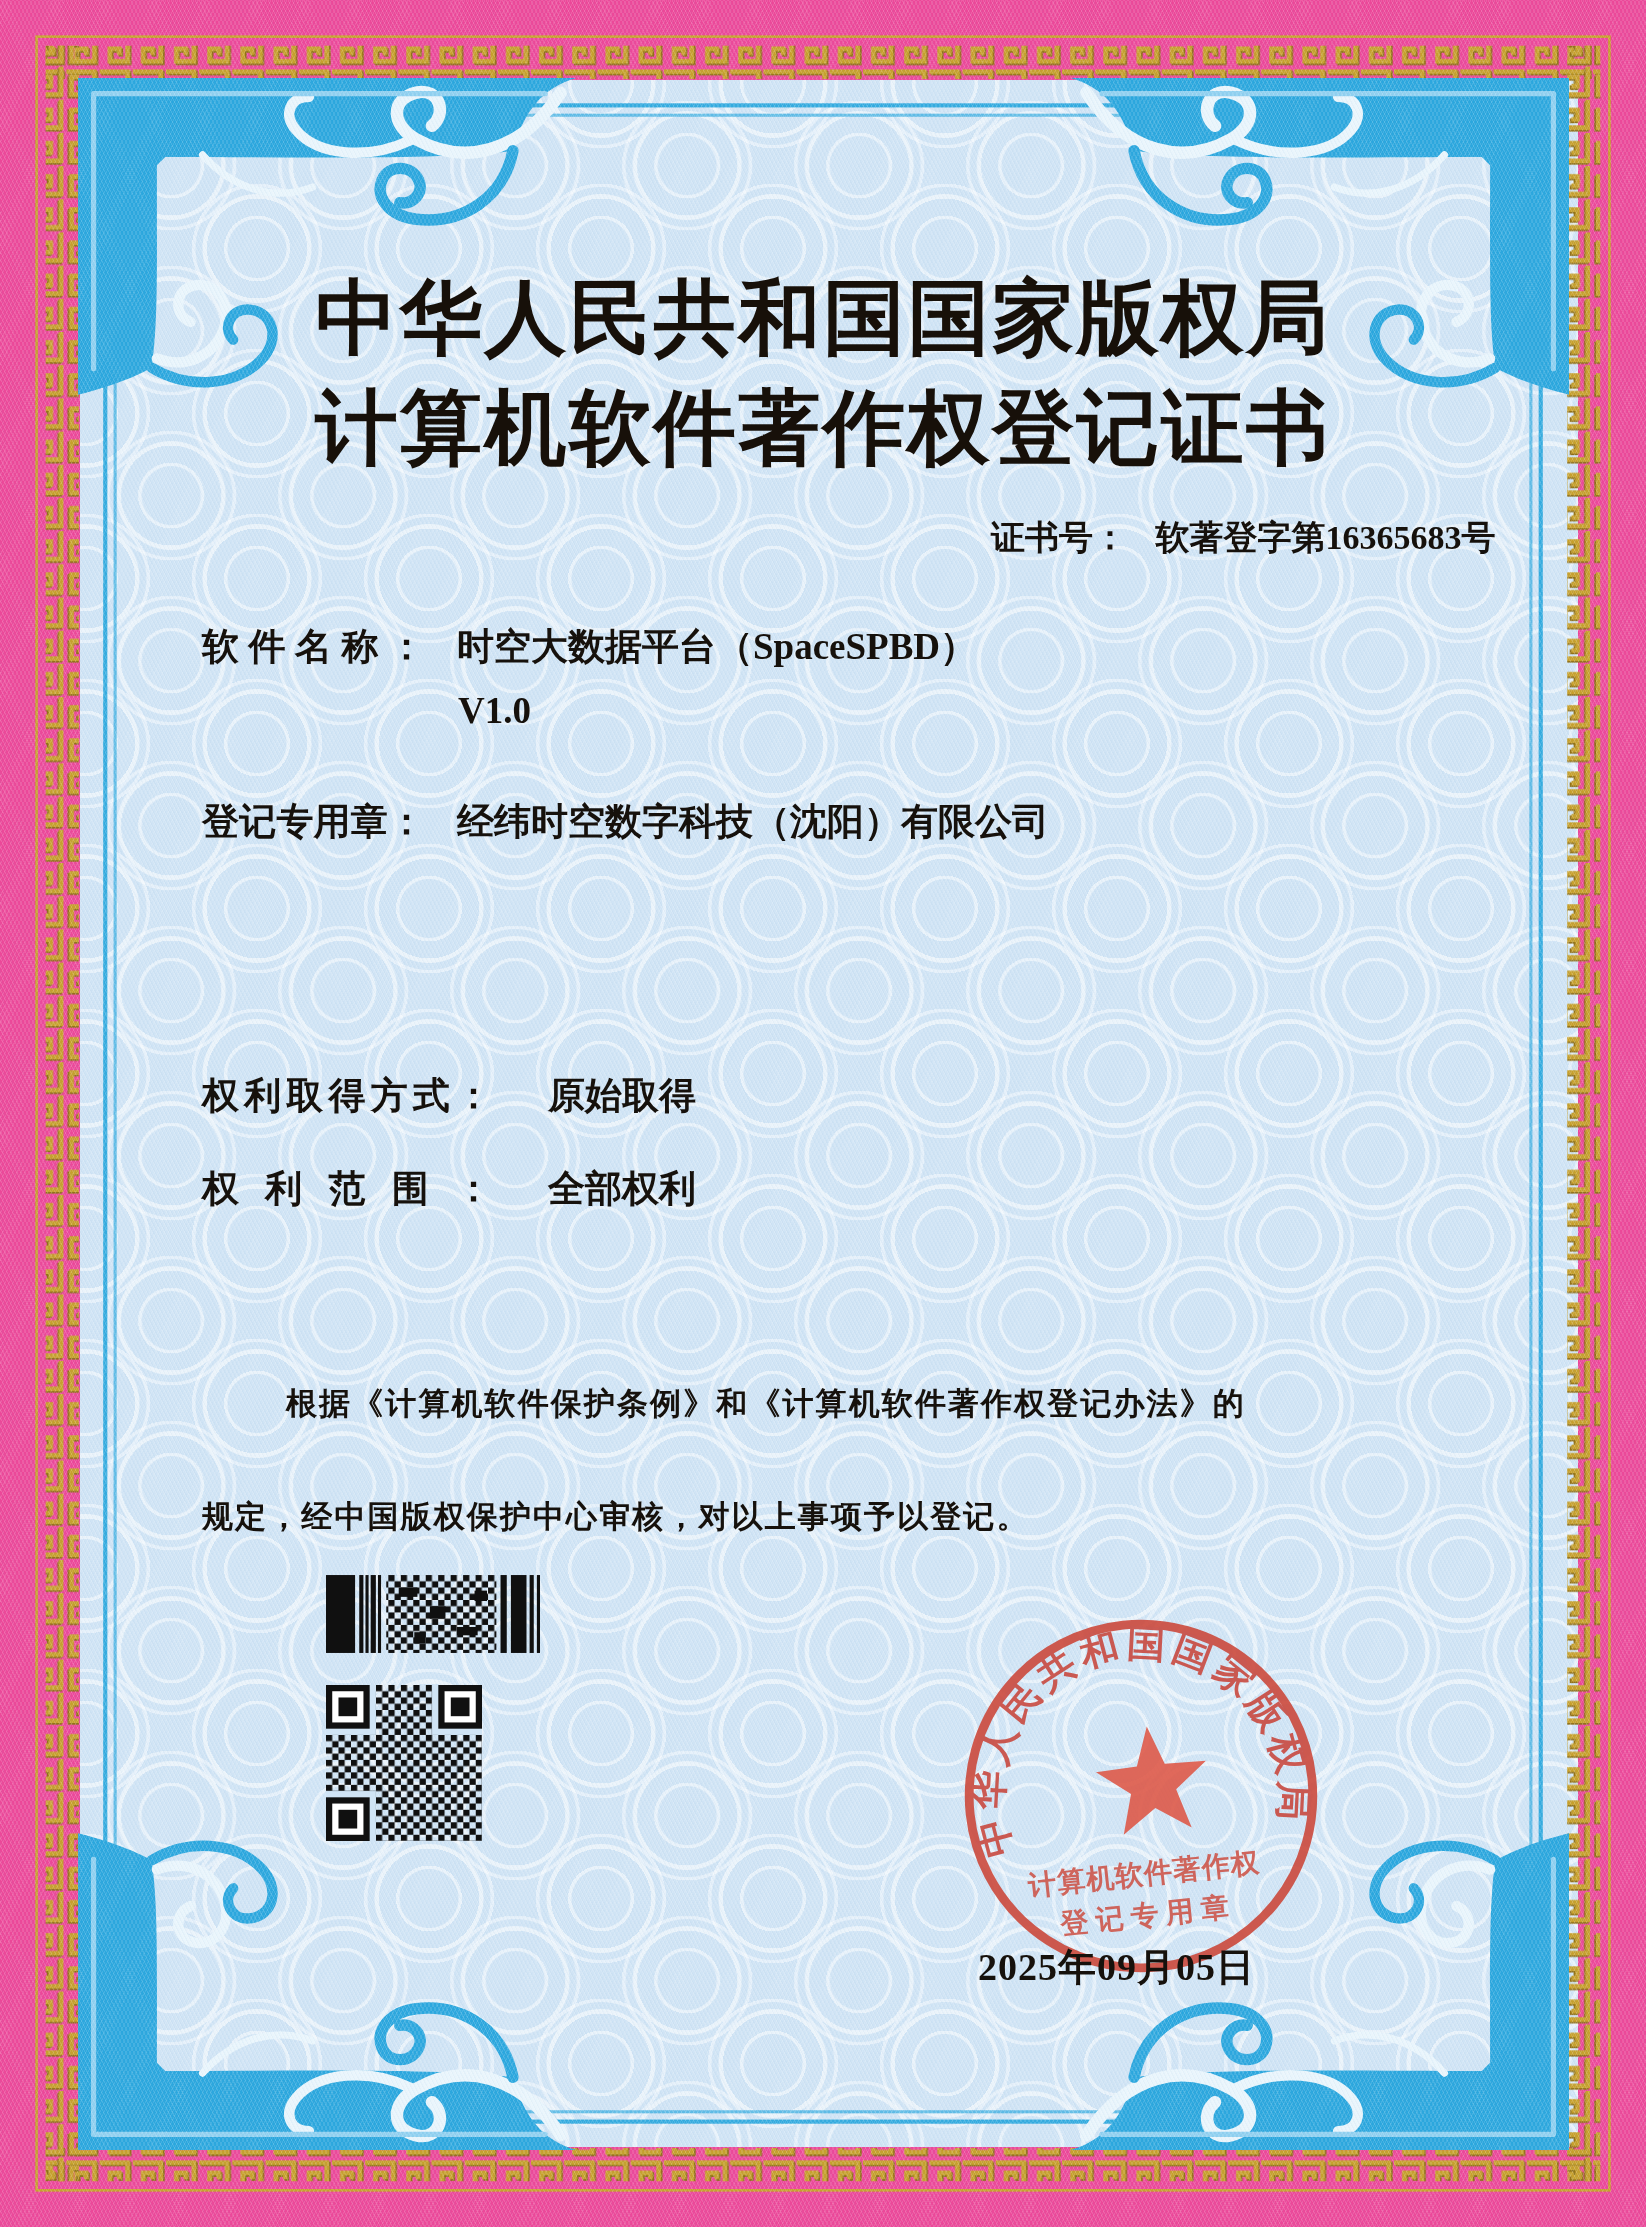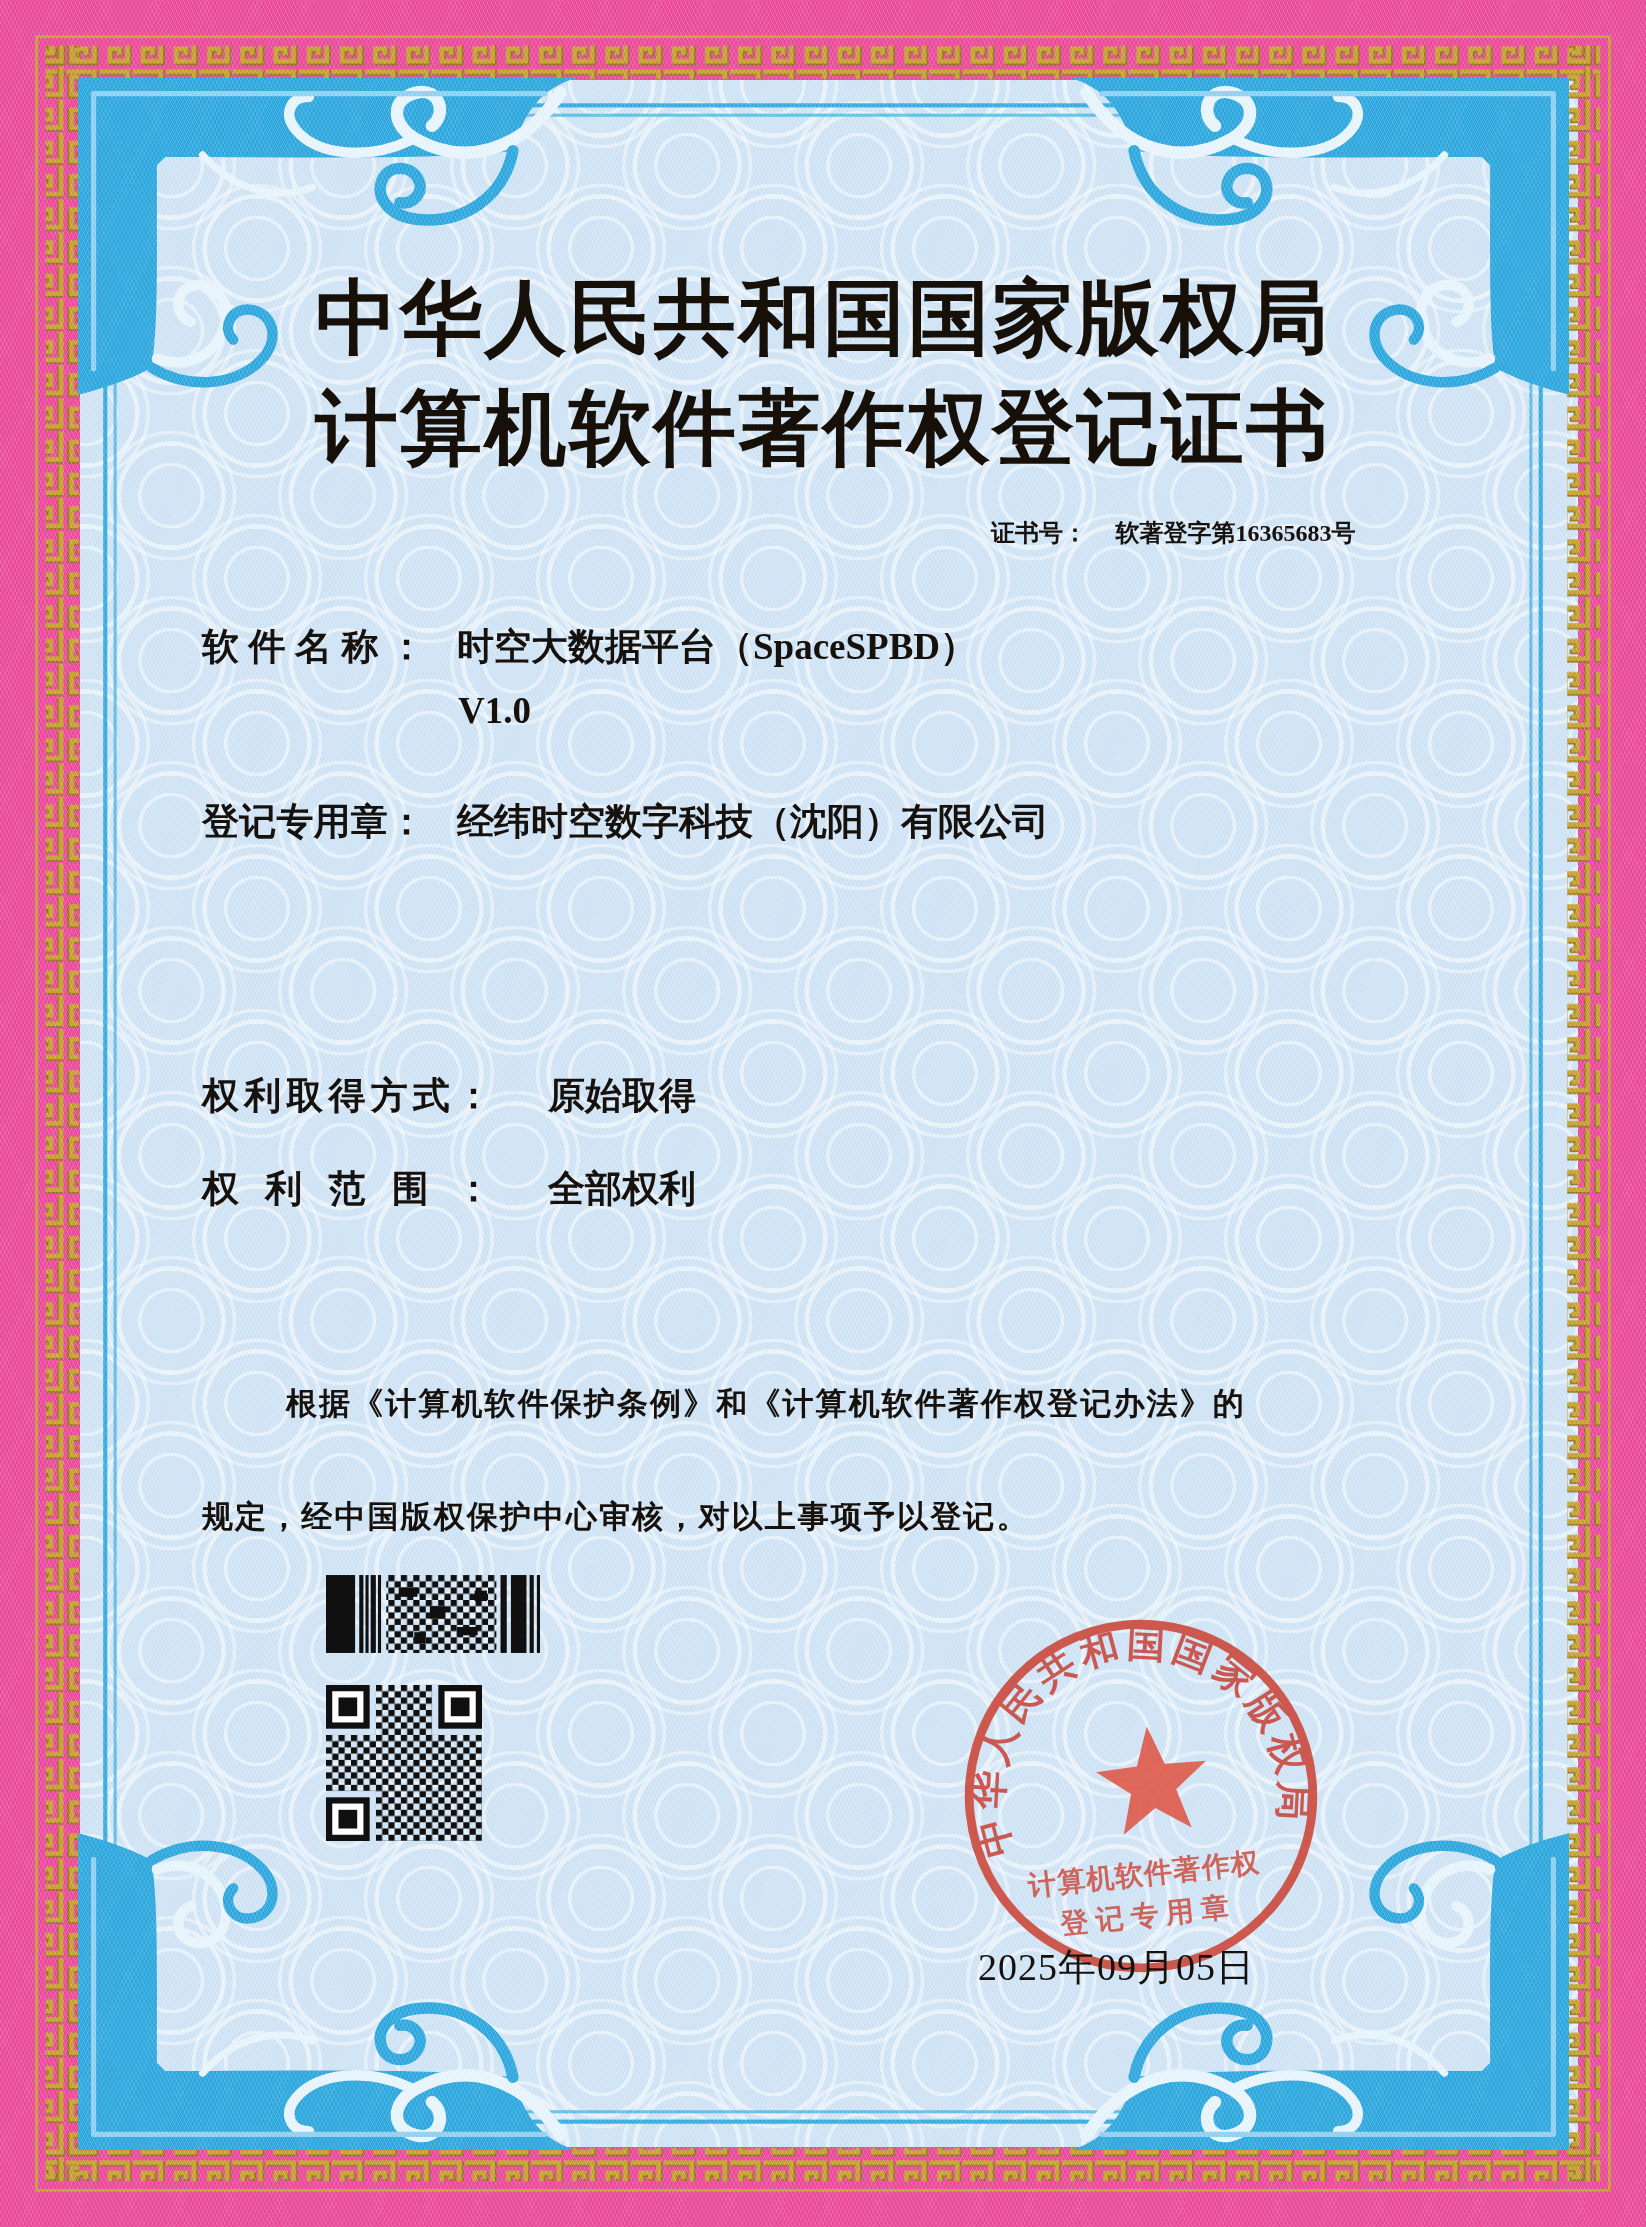--- a/index.html
+++ b/index.html
@@ -11,28 +11,28 @@
       radial-gradient(circle, rgba(255,255,255,0) 0 29px, rgba(255,255,255,.5) 30px 33px, rgba(255,255,255,0) 33px 50px, rgba(255,255,255,.55) 50px 54px, rgba(255,255,255,0) 55px 61px, rgba(255,255,255,.45) 62px 65px, rgba(255,255,255,0) 65px),
       radial-gradient(circle, rgba(255,255,255,0) 0 29px, rgba(255,255,255,.5) 30px 33px, rgba(255,255,255,0) 33px 50px, rgba(255,255,255,.55) 50px 54px, rgba(255,255,255,0) 55px 61px, rgba(255,255,255,.45) 62px 65px, rgba(255,255,255,0) 65px);
     background-size:172px 165px;background-position:5.2px 3.1px,91px 86px;}
   .texture{position:absolute;inset:0;pointer-events:none;
     background-image:
       repeating-linear-gradient(63deg, rgba(255,255,255,.13) 0 1px, rgba(124,168,206,.06) 1px 2.1px, rgba(255,255,255,0) 2.1px 3.6px),
       repeating-linear-gradient(-63deg, rgba(255,255,255,.11) 0 1px, rgba(255,255,255,0) 1px 3.6px);}
   svg.frame,{position:absolute;}
   .abs{position:absolute;line-height:1;white-space:nowrap;}
   .title{left:0;width:1646px;text-align:center;font-weight:900;font-size:82px;letter-spacing:2.6px;color:#171009;}
-  .certline{font-size:24px;font-weight:bold;}
+  .certline{font-size:34px;font-weight:bold;}
   .certline .gap{display:inline-block;width:28.5px;}
   .row{position:absolute;left:202px;white-space:nowrap;font-size:37px;font-weight:bold;line-height:1;}
   .lbl{display:inline-block;vertical-align:top;text-align:justify;text-align-last:justify;}
   .w4{width:223px;margin-right:32px;}
   .w6{width:290px;margin-right:56px;}
   .para{font-size:31px;font-weight:bold;letter-spacing:2.1px;}
-  .date{font-size:38px;font-weight:normal;letter-spacing:1px;}
+  .date{font-size:38px;font-weight:bold;letter-spacing:1px;}
   .corner{position:absolute;width:519px;height:322px;}
   .c-tr{transform:scaleX(-1);} .c-bl{transform:scaleY(-1);} .c-br{transform:scale(-1,-1);}
   .seal-svg{position:absolute;left:923px;top:1578px;width:436px;height:436px;transform:rotate(-6deg);}
   .code{position:absolute;}
 </style>
 </head>
 <body>
 
 <div class="page">
 

